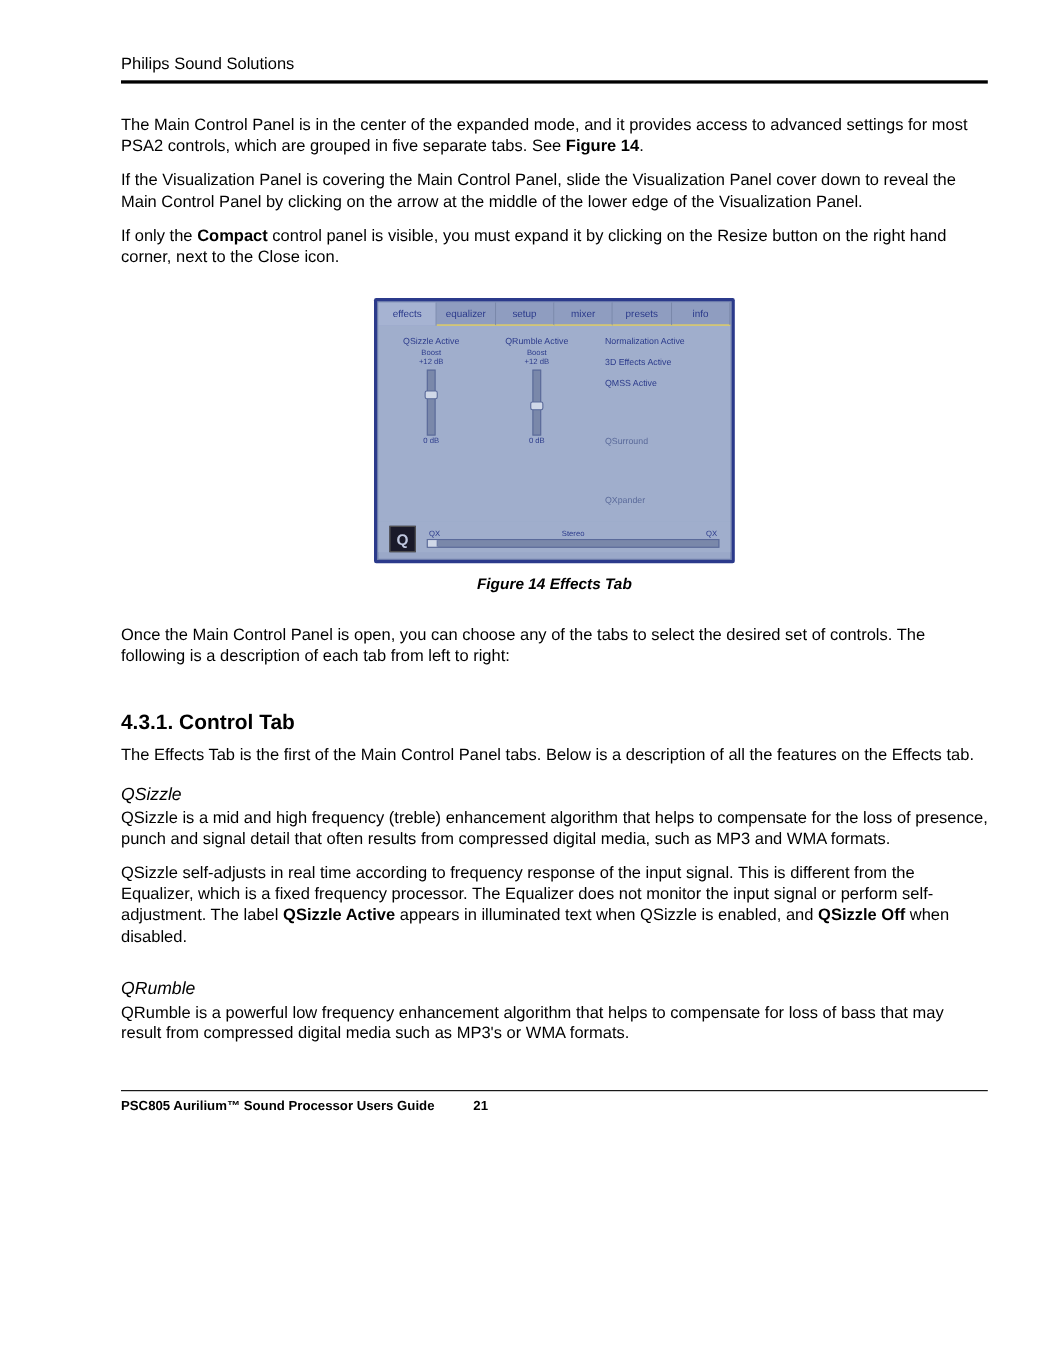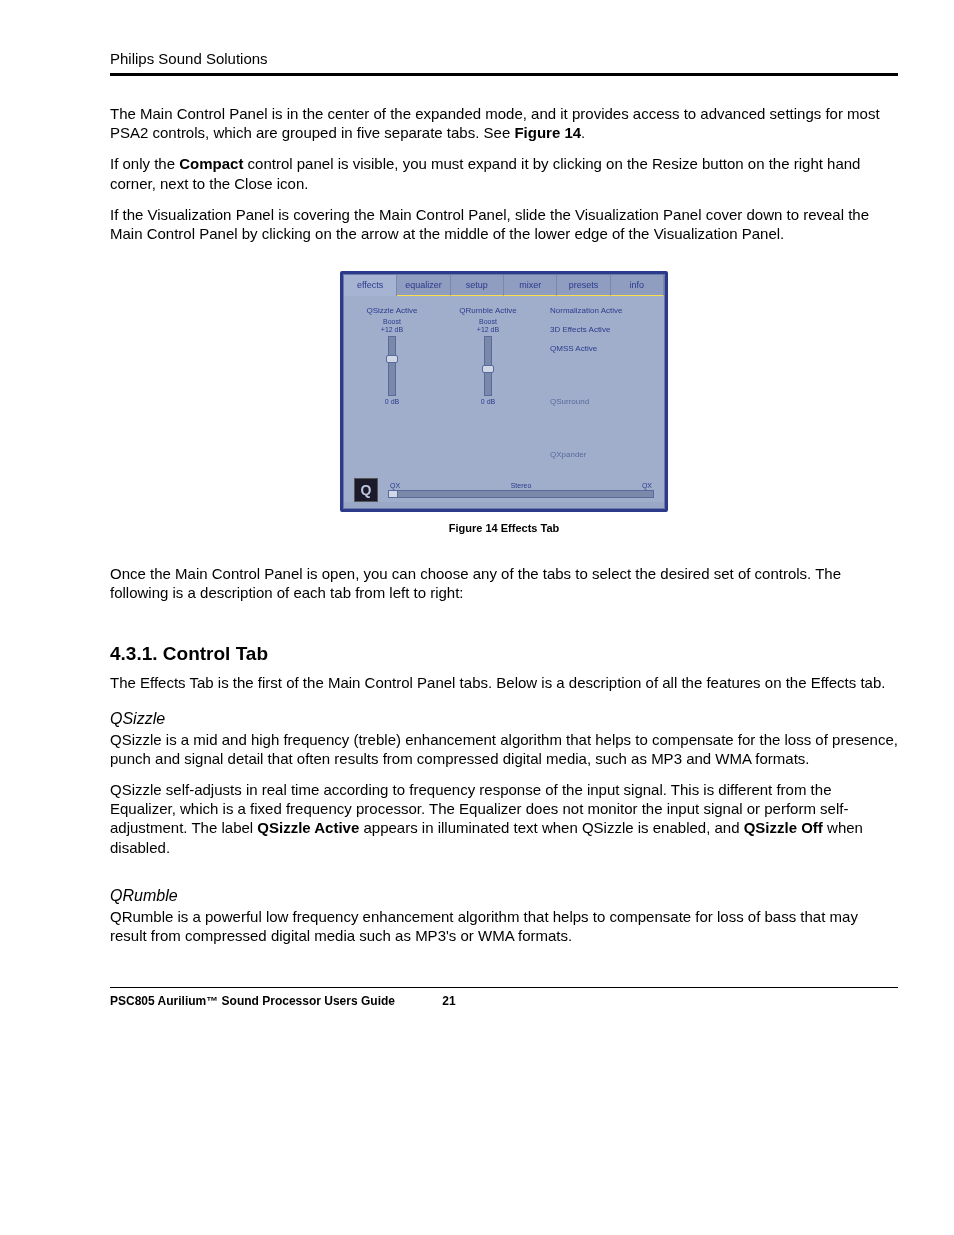--- a/index.html
+++ b/index.html
@@ -177,56 +177,57 @@
   }
   .stereo-track::before {
     content: '';
     position: absolute;
     left: 0; top: 0; bottom: 0;
     width: 8px;
     background: #d0d8e8;
     border-right: 1px solid #5a6a9a;
   }
   .figure-caption {
-    font-size: 11px;
+    font-size: 14px;
     font-weight: bold;
     text-align: center;
     margin-top: 10px;
+    font-style: italic;
   }
 
   .footer-rule {
     border: none;
     border-top: 1.5px solid #000;
     margin-top: 42px;
     margin-bottom: 6px;
   }
   .footer {
     font-size: 12px;
     font-weight: bold;
   }
-  .footer .pagenum { margin-left: 44px; }
+  .footer .pagenum { margin-left: 32px; }
 </style>
 </head>
 <body>
 
 <div class="page">
 
   <div class="header">Philips Sound Solutions</div>
   <hr class="hr-thick">
 
 
   <p class="body">
     <span>The Main Control Panel is in the center of the expanded mode, and it provides access to advanced settings for most PSA2 controls, which are grouped in five separate tabs. See </span><span class="bold">Figure 14</span><span>.</span>
   </p>
 
+  <p class="body">If the Visualization Panel is covering the Main Control Panel, slide the Visualization Panel cover down to reveal the Main Control Panel by clicking on the arrow at the middle of the lower edge of the Visualization Panel.</p>
+
   <p class="body">
     <span>If only the </span><span class="bold">Compact</span><span> control panel is visible, you must expand it by clicking on the Resize button on the right hand corner, next to the Close icon.</span>
   </p>
-
-  <p class="body">If the Visualization Panel is covering the Main Control Panel, slide the Visualization Panel cover down to reveal the Main Control Panel by clicking on the arrow at the middle of the lower edge of the Visualization Panel.</p>
 
   <div class="figure-wrap">
     <div class="panel">
       <div class="panel-inner">
         <div class="tabs">
           <div class="tab active">effects</div>
           <div class="tab">equalizer</div>
           <div class="tab">setup</div>
           <div class="tab">mixer</div>
           <div class="tab">presets</div>

